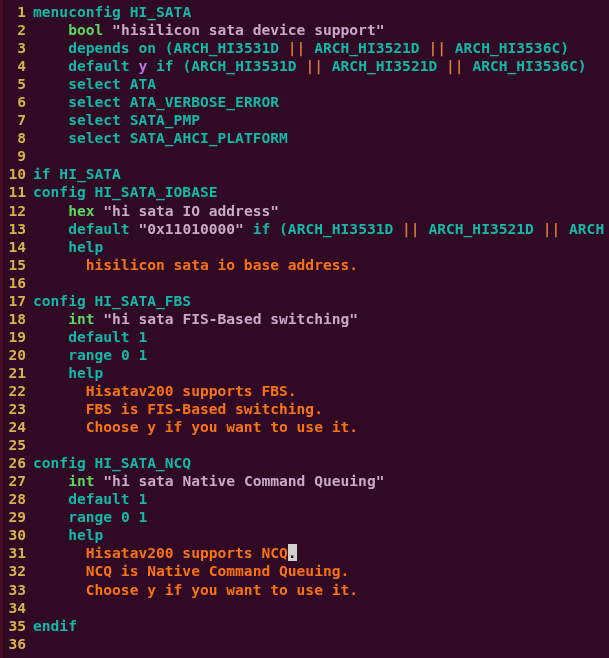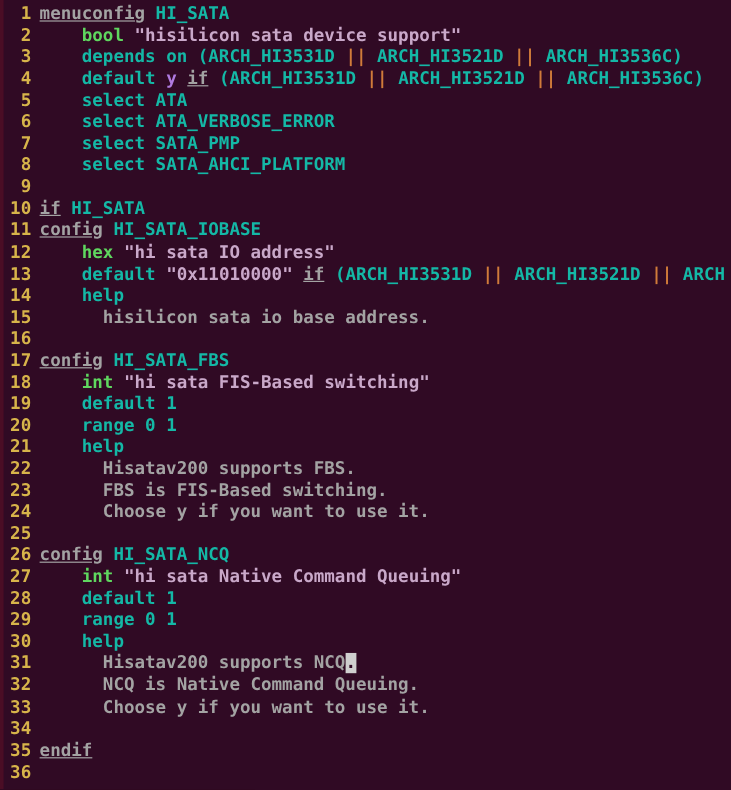--- a/index.html
+++ b/index.html
@@ -41,28 +41,28 @@
     overflow: hidden;
   }
   .ln {
     display: inline-block;
     width: 26px;
     text-align: right;
     color: #d7b44a;
     padding-right: 7px;
   }
   
-  .t-key      { color: #a3a3a3; text-decoration: underline; }   
+  .t-key      { color: #14b8a6; }   
   .t-type     { color: #5fd75f; }   
   .t-attr     { color: #14b8a6; }   
   .t-str      { color: #c9a8c9; }   
   .t-plain    { color: #14b8a6; }   
   .t-op       { color: #d07b3a; }   
   .t-bool     { color: #b07be0; }   
-  .t-text     { color: #a3a3a3; }   
+  .t-text     { color: #f97316; }   
   .cursor {
     background: #cfcfcf;
     color: #300a24;
   }
 </style>
 </head>
 <body>
 
 <div id="terminal">
   <div id="left-strip"></div>

